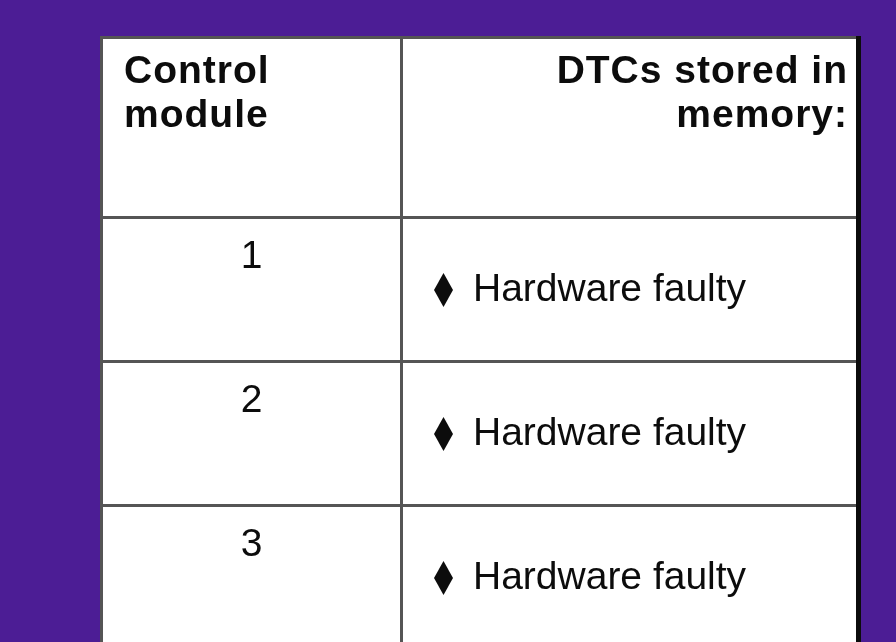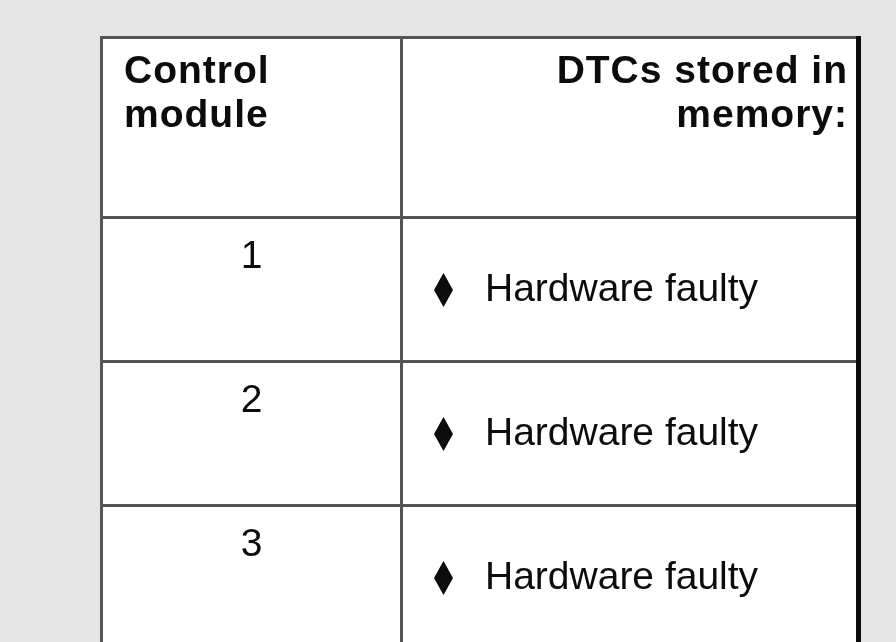--- a/index.html
+++ b/index.html
@@ -4,21 +4,21 @@
 <style>
   html, body {
     margin: 0;
     padding: 0;
     background: #ffffff;
   }
   .page {
     position: relative;
     width: 896px;
     height: 642px;
-    background: #e5e5e5;
+    background: #4c1d95;
     overflow: hidden;
     font-family: "Liberation Sans", sans-serif;
     color: #0e0e0e;
   }
   table.dtc-table {
     position: absolute;
     left: 100px;
     top: 36px;
     width: 757px;
     border-collapse: collapse;
@@ -65,21 +65,21 @@
     height: 126px;
     vertical-align: middle;
     font-size: 39px;
     font-weight: 400;
     padding-left: 31px;
     color: #0c0c0c;
   }
   .dtc-item {
     display: flex;
     align-items: center;
-    column-gap: 32px;
+    column-gap: 20px;
   }
   .bullet-icon {
     flex: 0 0 auto;
     width: 19px;
     height: 34px;
     display: block;
   }
   .bullet-icon polygon { fill: #0c0c0c; }
   .dtc-text {
     white-space: nowrap;

